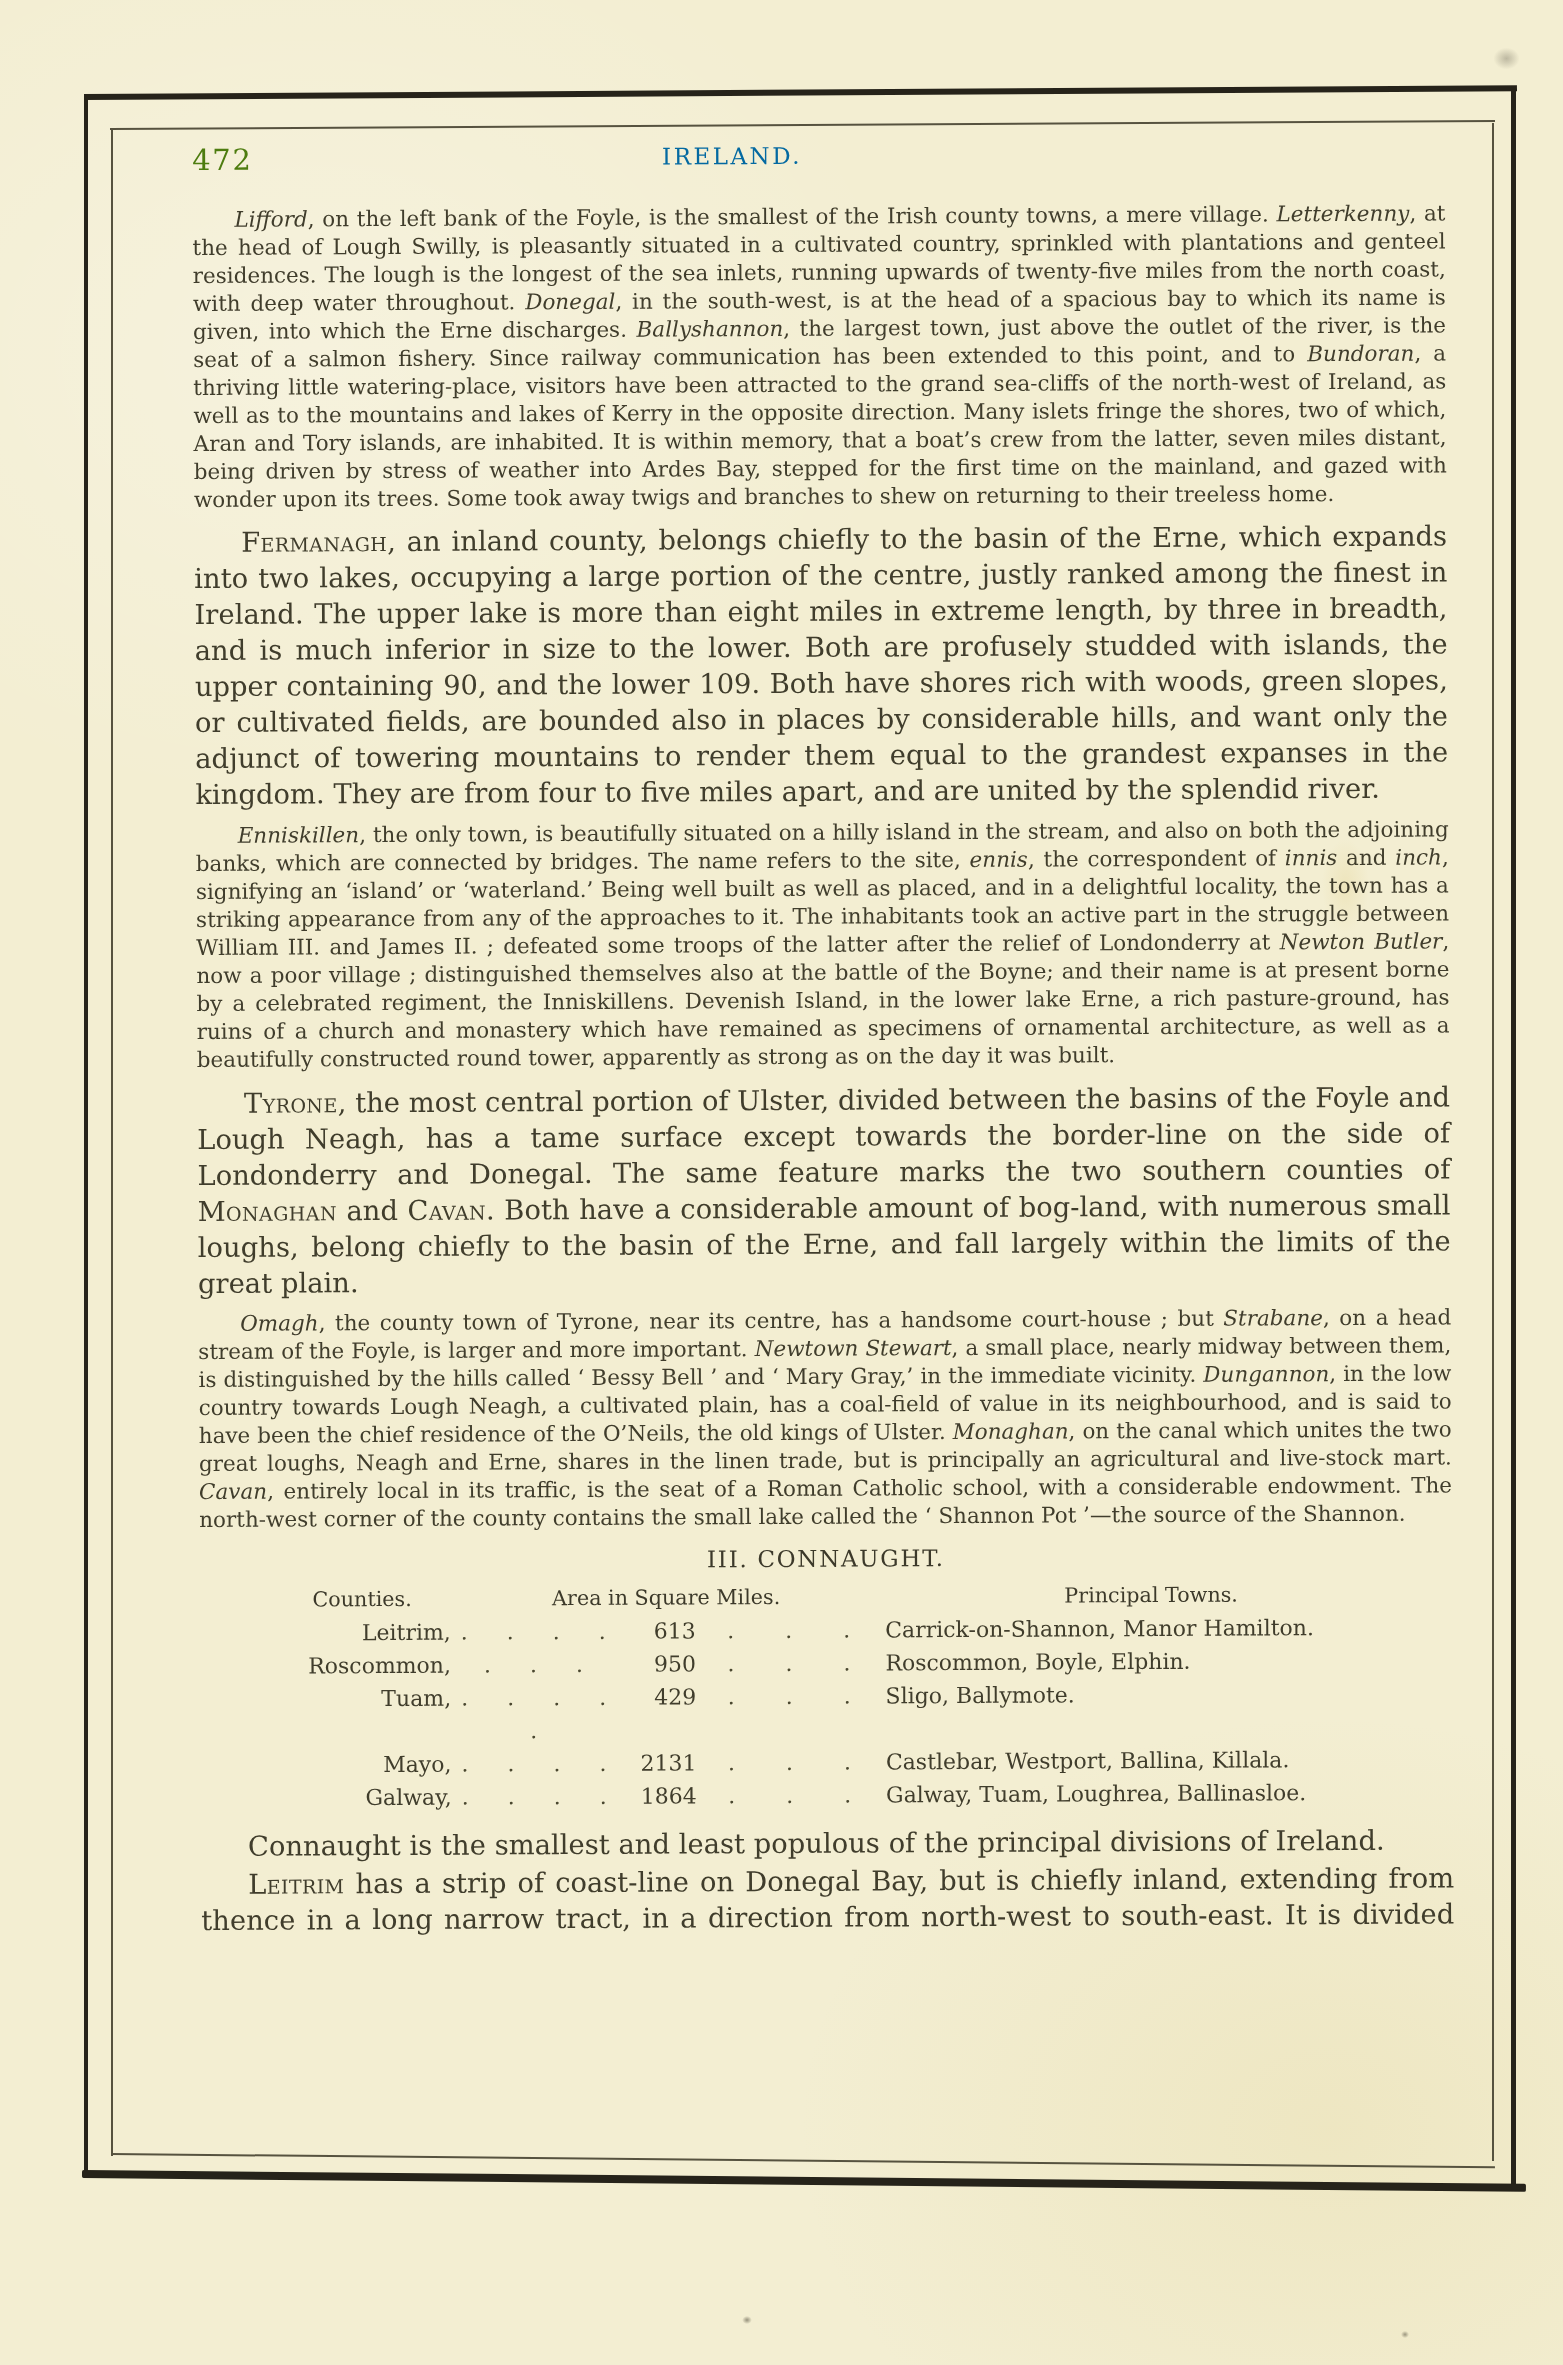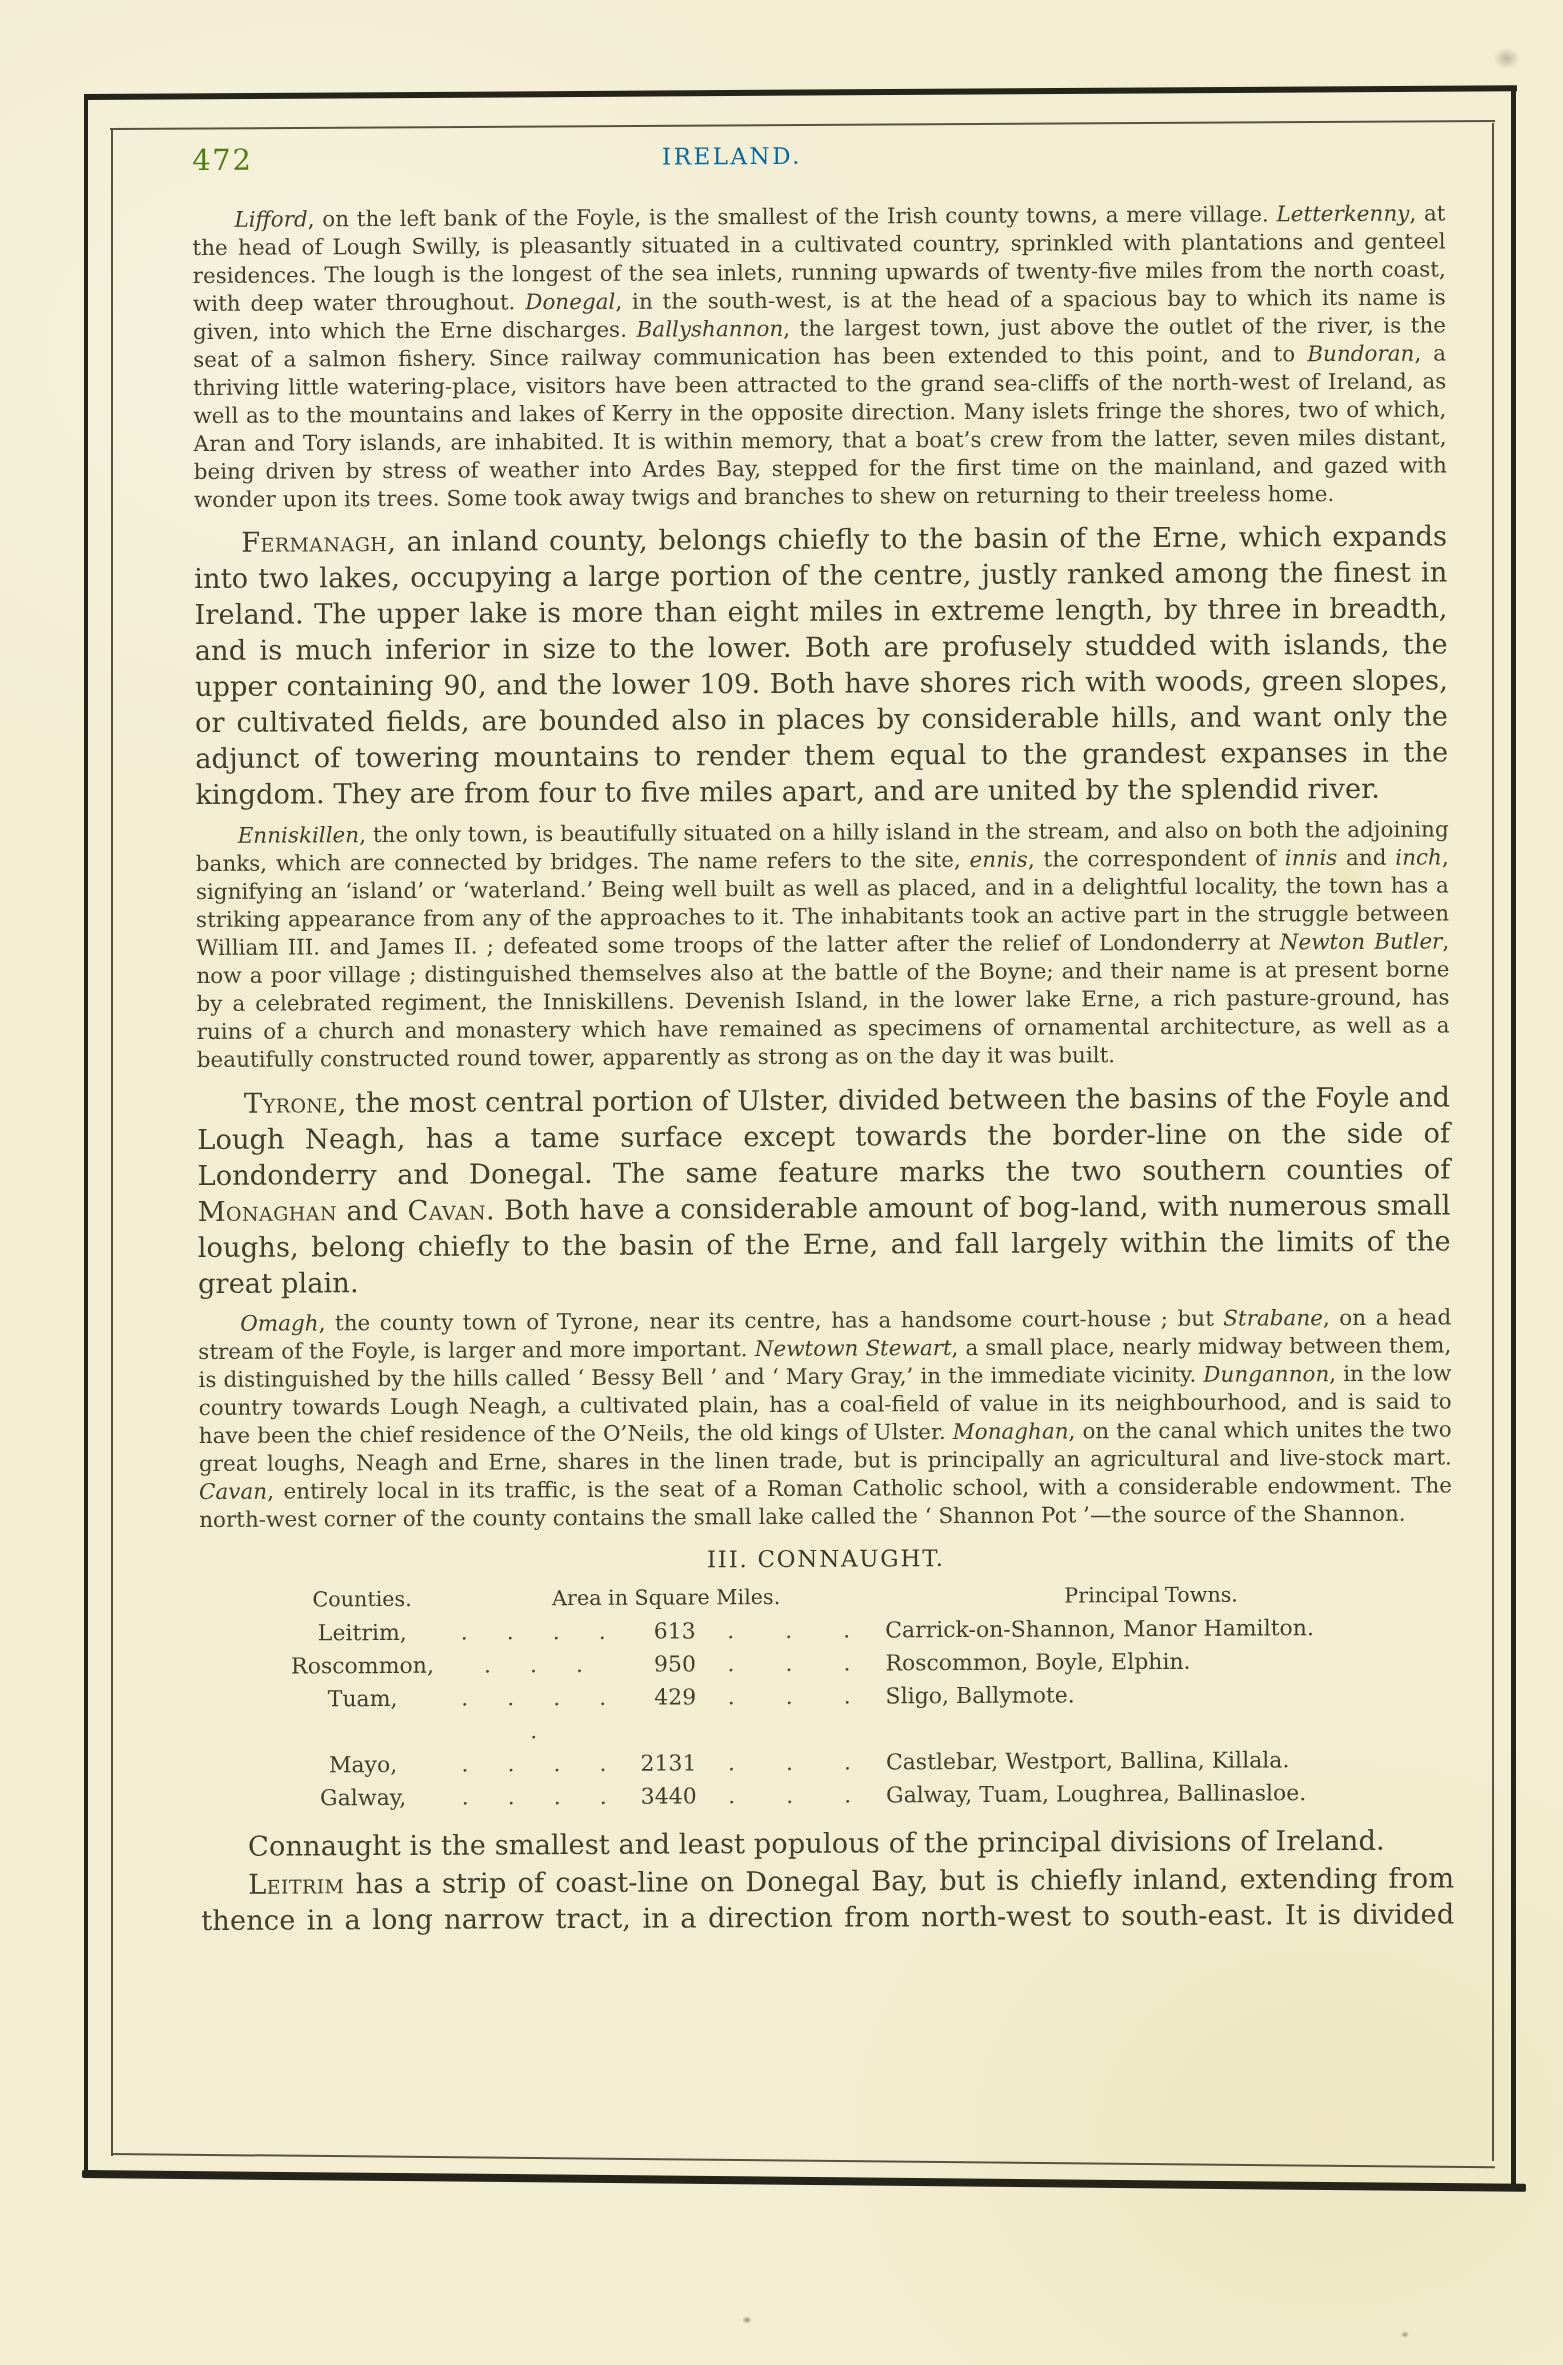--- a/index.html
+++ b/index.html
@@ -56,21 +56,21 @@
   .tbl-title{text-align:center;font-size:23px;letter-spacing:1.7px;margin-bottom:8.4px;color:#3c392a;}
   .tbl-head,.tbl-row{
     display:grid;margin-left:74px;width:1147px;
     grid-template-columns:177px 165px 80px 186px 1fr;
     font-size:22px;line-height:33px;
   }
   .tbl-head{font-size:20.7px;line-height:34px;color:#3c392a;}
   .th.c1{grid-column:1;text-align:center;}
   .th.c2{grid-column:2 / span 3;text-align:center;}
   .th.c3{grid-column:5;text-align:center;}
-  .cell-county{grid-column:1;text-align:center;}
+  .cell-county{grid-column:1;text-align:right;}
   .cell-dots1{grid-column:2;text-align:center;word-spacing:32px;color:#4a472f;}
   .cell-area{grid-column:3;text-align:right;}
   .cell-dots2{grid-column:4;text-align:center;word-spacing:44px;color:#4a472f;}
   .cell-towns{grid-column:5;text-align:left;padding-left:3.4px;}
 
   #flow-bottom{margin-top:13.5px;}
   #flow-bottom .para.large{margin:0 0 1.7px 0;}
 </style>
 </head>
 <body>
@@ -138,21 +138,21 @@
           <div class="tbl-row">
             <span class="cell-county">Mayo,</span>
             <span class="cell-dots1">. . . .</span>
             <span class="cell-area">2131</span>
             <span class="cell-dots2">. . .</span>
             <span class="cell-towns">Castlebar, Westport, Ballina, Killala.</span>
           </div>
           <div class="tbl-row">
             <span class="cell-county">Galway,</span>
             <span class="cell-dots1">. . . .</span>
-            <span class="cell-area">3440</span>
+            <span class="cell-area">1864</span>
             <span class="cell-dots2">. . .</span>
             <span class="cell-towns">Galway, Tuam, Loughrea, Ballinasloe.</span>
           </div>
         </div>
     </div>
 
     <div id="flow-bottom">
         <p class="para large"><span>Connaught is the smallest and least populous of the principal divisions of Ireland.</span></p>
         <p class="para large jlast"><span class="sc">Leitrim</span><span> has a strip of coast-line on Donegal Bay, but is chiefly inland, extending from thence in a long narrow tract, in a direction from north-west to south-east.  It is divided</span></p>
       </div>

